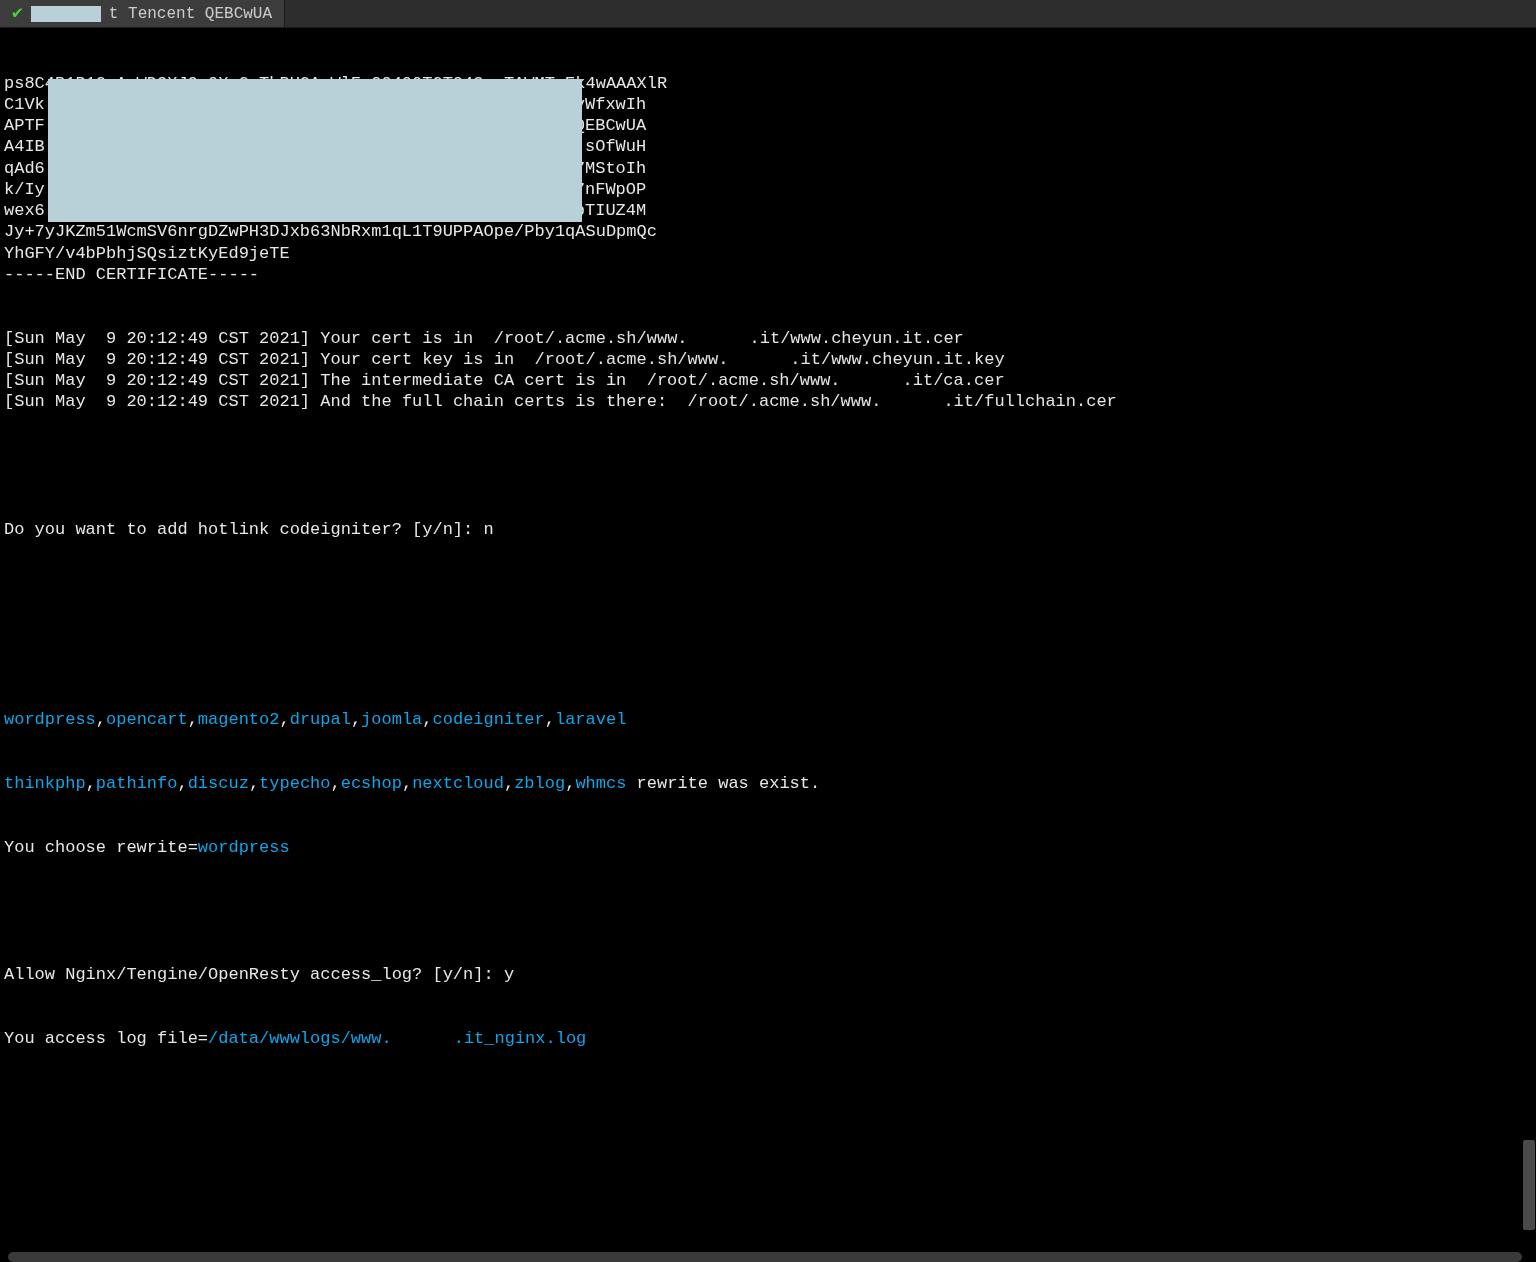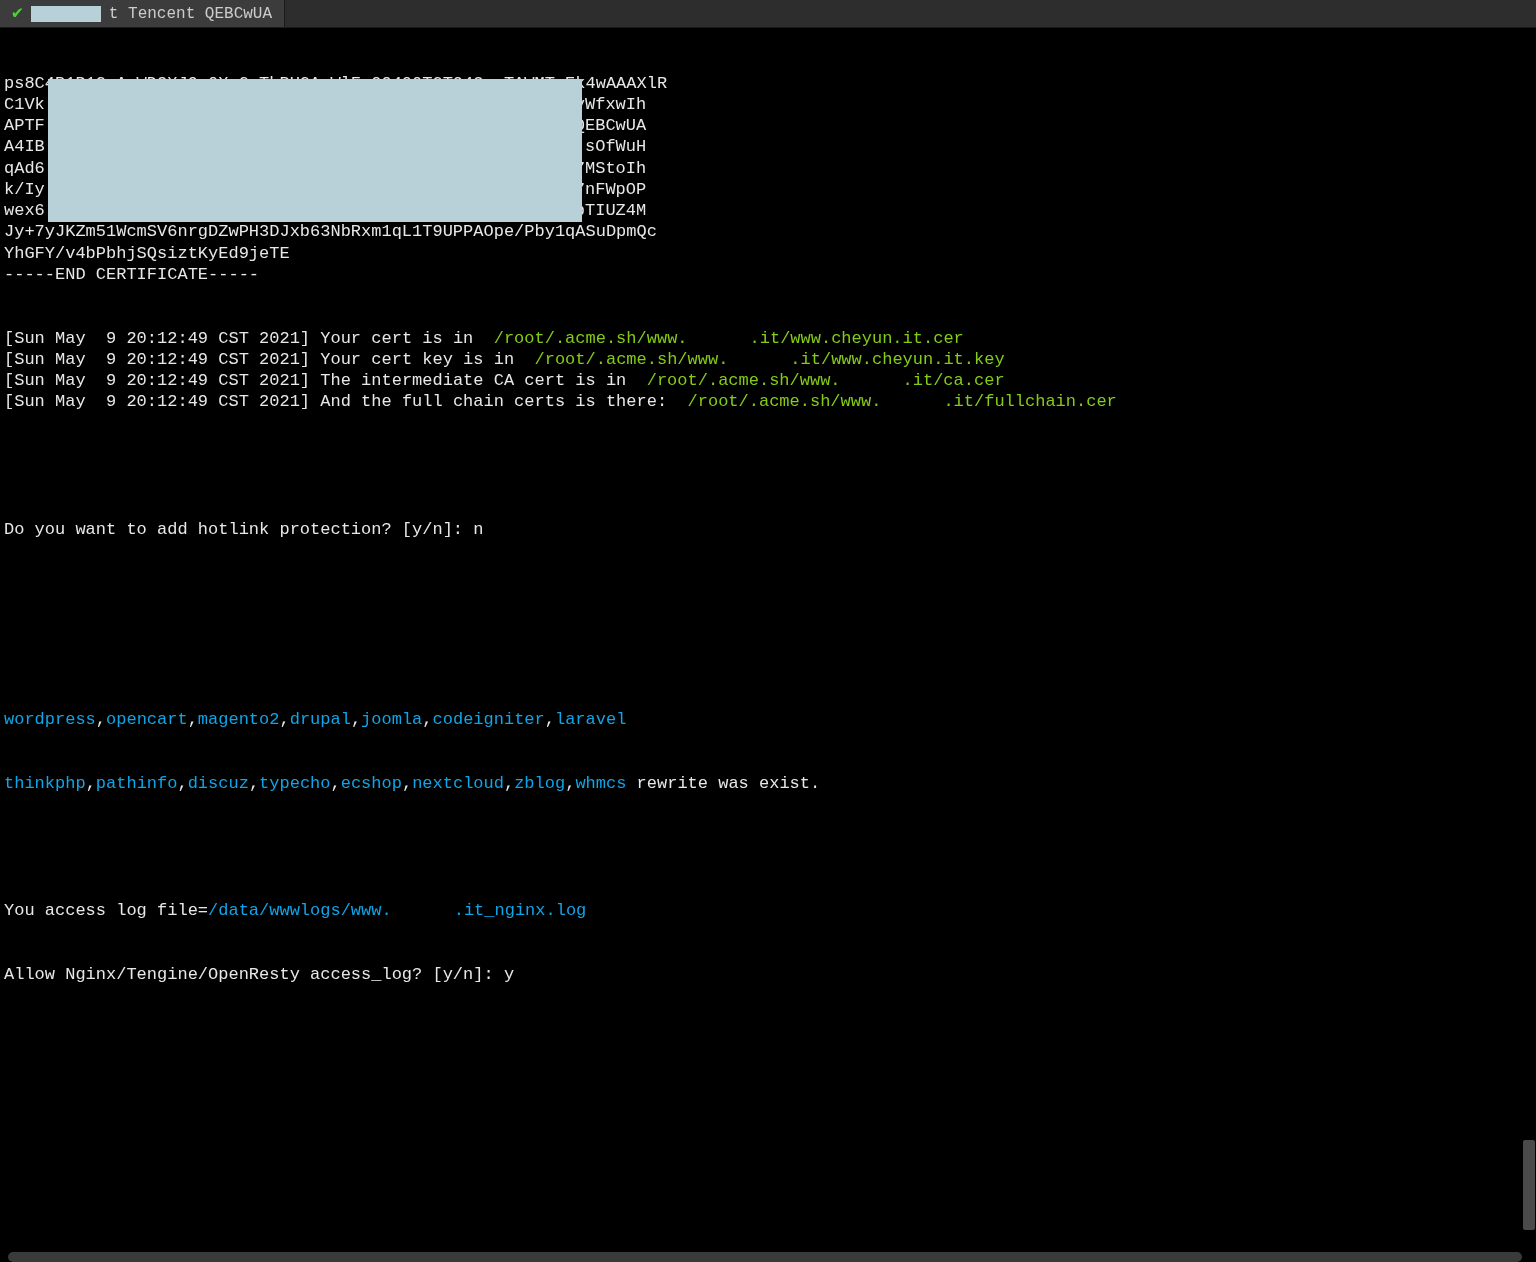--- a/index.html
+++ b/index.html
@@ -80,21 +80,21 @@
       position: absolute;
       bottom: 0;
       left: 8px;
       right: 14px;
       height: 10px;
       background: #3a3a3a;
       border-radius: 5px;
     }
     .line { white-space: pre; }
     .white { color: #e8e8e8; }
-    .green { color: #84cc16; }
+    .green { color: #e5e5e5; }
     .cyan { color: #0ea5e9; }
     .redact-big {
       display: inline-block;
       vertical-align: top;
       background: #b8d0d8;
     }
     .redact-sm {
       display: inline-block;
       width: 62px;
       height: 17px;
@@ -113,28 +113,29 @@
     <span class="check-icon">✔</span>
     <span class="tab-redact"></span>
     <span>t Tencent QEBCwUA</span>
   </div>
 </div>
 
 <div class="terminal">
   <div id="cert-block" style="position: relative;"><div class="line white"><span style="position:relative;">ps8C4P1B1GoAgWD2XJ9v0XgCwThPUCAgWlFaOO400TCTQ43wyTAWMTxEk4wAAAXlR</span></div><div class="line white">C1Vk<span style="display:inline-block;width:530px"></span>yWfxwIh</div><div class="line white">APTF<span style="display:inline-block;width:530px"></span>QEBCwUA</div><div class="line white">A4IB<span style="display:inline-block;width:530px"></span>jsOfWuH</div><div class="line white">qAd6<span style="display:inline-block;width:530px"></span>7MStoIh</div><div class="line white">k/Iy<span style="display:inline-block;width:530px"></span>7nFWpOP</div><div class="line white">wex6<span style="display:inline-block;width:530px"></span>bTIUZ4M</div><div class="line white">Jy+7yJKZm51WcmSV6nrgDZwPH3DJxb63NbRxm1qL1T9UPPAOpe/Pby1qASuDpmQc</div><div class="line white">YhGFY/v4bPbhjSQsiztKyEd9jeTE</div><div class="line white">-----END CERTIFICATE-----</div><div class="redact-big" style="position: absolute; left: 44px; top: 6px; width: 534px; height: 143px;"></div></div>
   <div id="acme-block"><div class="line"><span class="white">[Sun May  9 20:12:49 CST 2021] </span><span class="white">Your cert is in  </span><span class="green">/root/.acme.sh/www.</span><span class="redact-sm"></span><span class="green">.it/www.cheyun.it.cer</span></div><div class="line"><span class="white">[Sun May  9 20:12:49 CST 2021] </span><span class="white">Your cert key is in  </span><span class="green">/root/.acme.sh/www.</span><span class="redact-sm"></span><span class="green">.it/www.cheyun.it.key</span></div><div class="line"><span class="white">[Sun May  9 20:12:49 CST 2021] </span><span class="white">The intermediate CA cert is in  </span><span class="green">/root/.acme.sh/www.</span><span class="redact-sm"></span><span class="green">.it/ca.cer</span></div><div class="line"><span class="white">[Sun May  9 20:12:49 CST 2021] </span><span class="white">And the full chain certs is there:  </span><span class="green">/root/.acme.sh/www.</span><span class="redact-sm"></span><span class="green">.it/fullchain.cer</span></div></div>
   <div class="blank"></div>
-  <div class="line white">Do you want to add hotlink protection? [y/n]: n</div>
+  <div class="line white">Do you want to add hotlink codeigniter? [y/n]: n</div>
   <div class="blank"></div>
   <div class="blank"></div>
   <div class="line" id="rwl1"><span class="cyan">wordpress</span><span class="white">,</span><span class="cyan">opencart</span><span class="white">,</span><span class="cyan">magento2</span><span class="white">,</span><span class="cyan">drupal</span><span class="white">,</span><span class="cyan">joomla</span><span class="white">,</span><span class="cyan">codeigniter</span><span class="white">,</span><span class="cyan">laravel</span></div>
   <div class="line" id="rwl2"><span class="cyan">thinkphp</span><span class="white">,</span><span class="cyan">pathinfo</span><span class="white">,</span><span class="cyan">discuz</span><span class="white">,</span><span class="cyan">typecho</span><span class="white">,</span><span class="cyan">ecshop</span><span class="white">,</span><span class="cyan">nextcloud</span><span class="white">,</span><span class="cyan">zblog</span><span class="white">,</span><span class="cyan">whmcs</span><span class="white"> rewrite was exist.</span></div>
+  <div class="line"><span class="white">You choose rewrite=</span><span class="cyan">wordpress</span></div>
   <div class="blank"></div>
+  <div class="line white">Allow Nginx/Tengine/OpenResty access_log? [y/n]: y</div>
   <div class="line"><span class="white">You access log file=</span><span class="cyan">/data/wwwlogs/www.</span><span class="redact-sm"></span><span class="cyan">.it_nginx.log</span></div>
-  <div class="line white">Allow Nginx/Tengine/OpenResty access_log? [y/n]: y</div>
   
   
   
   
   
   
   
   
   
   

